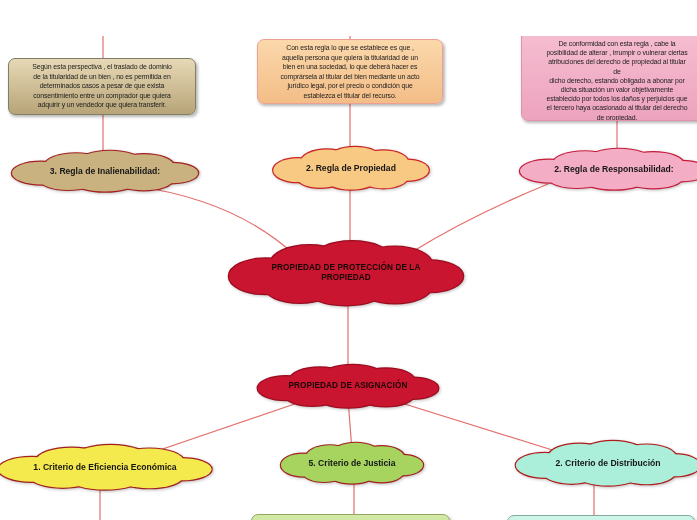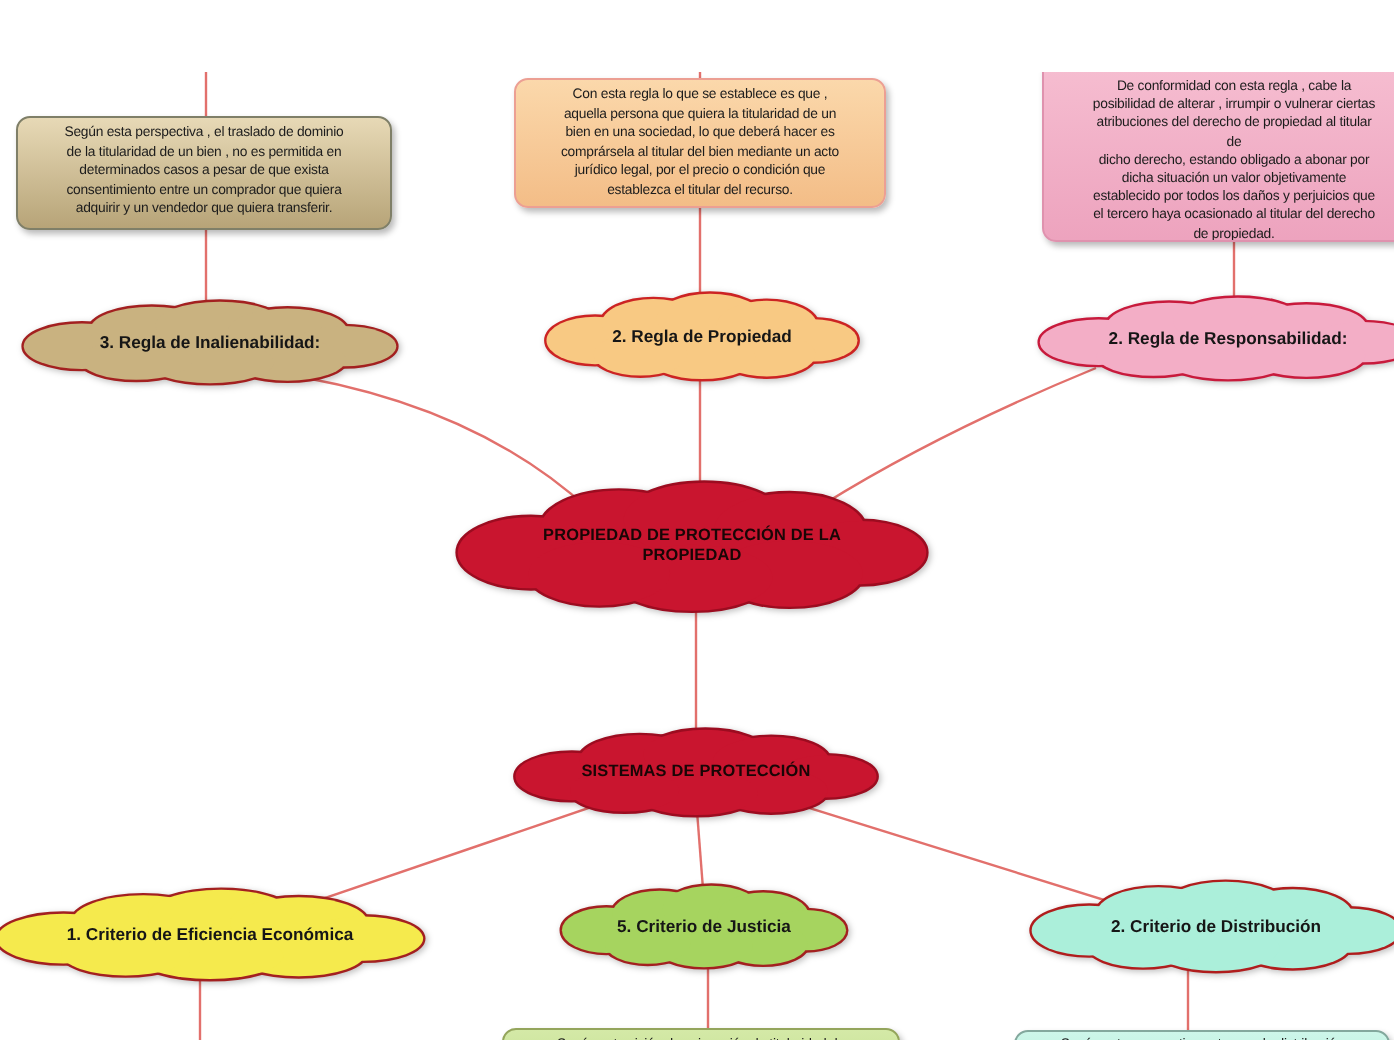--- a/index.html
+++ b/index.html
@@ -208,21 +208,21 @@
         <ellipse cx="58.28" cy="31.24" rx="27.259999999999998" ry="10.559999999999999" fill="#c9152f" stroke="#9c0c20" stroke-width="2.4"></ellipse>
         <ellipse cx="31.96" cy="24.200000000000003" rx="28.2" ry="11.88" fill="#c9152f"></ellipse>
         <ellipse cx="65.8" cy="15.84" rx="30.080000000000002" ry="12.32" fill="#c9152f"></ellipse>
         <ellipse cx="98.7" cy="13.2" rx="31.020000000000003" ry="12.32" fill="#c9152f"></ellipse>
         <ellipse cx="131.6" cy="16.72" rx="29.14" ry="12.32" fill="#c9152f"></ellipse>
         <ellipse cx="158.85999999999999" cy="24.200000000000003" rx="25.380000000000003" ry="10.559999999999999" fill="#c9152f"></ellipse>
         <ellipse cx="131.6" cy="31.24" rx="28.2" ry="11" fill="#c9152f"></ellipse>
         <ellipse cx="94" cy="32.56" rx="31.020000000000003" ry="11" fill="#c9152f"></ellipse>
         <ellipse cx="58.28" cy="31.24" rx="27.259999999999998" ry="10.559999999999999" fill="#c9152f"></ellipse>
       </svg>
-    <span class="cloud-label" style="color: rgb(25, 6, 6);">SISTEMAS DE PROTECCIÓN</span>
+    <span class="cloud-label" style="color: rgb(25, 6, 6);">PROPIEDAD DE ASIGNACIÓN</span>
   </div>
 
   <div class="cloud" style="left:-6px;top:408px;width:222px;height:46px">
       <svg width="222" height="46" class="cloud-svg">
         <ellipse cx="37.74" cy="25.3" rx="33.3" ry="12.420000000000002" fill="#f5ea4d" stroke="#a32020" stroke-width="2.4"></ellipse>
         <ellipse cx="77.69999999999999" cy="16.56" rx="35.52" ry="12.88" fill="#f5ea4d" stroke="#a32020" stroke-width="2.4"></ellipse>
         <ellipse cx="116.55000000000001" cy="13.799999999999999" rx="36.63" ry="12.88" fill="#f5ea4d" stroke="#a32020" stroke-width="2.4"></ellipse>
         <ellipse cx="155.39999999999998" cy="17.48" rx="34.41" ry="12.88" fill="#f5ea4d" stroke="#a32020" stroke-width="2.4"></ellipse>
         <ellipse cx="187.59" cy="25.3" rx="29.970000000000002" ry="11.04" fill="#f5ea4d" stroke="#a32020" stroke-width="2.4"></ellipse>
         <ellipse cx="155.39999999999998" cy="32.66" rx="33.3" ry="11.5" fill="#f5ea4d" stroke="#a32020" stroke-width="2.4"></ellipse>

